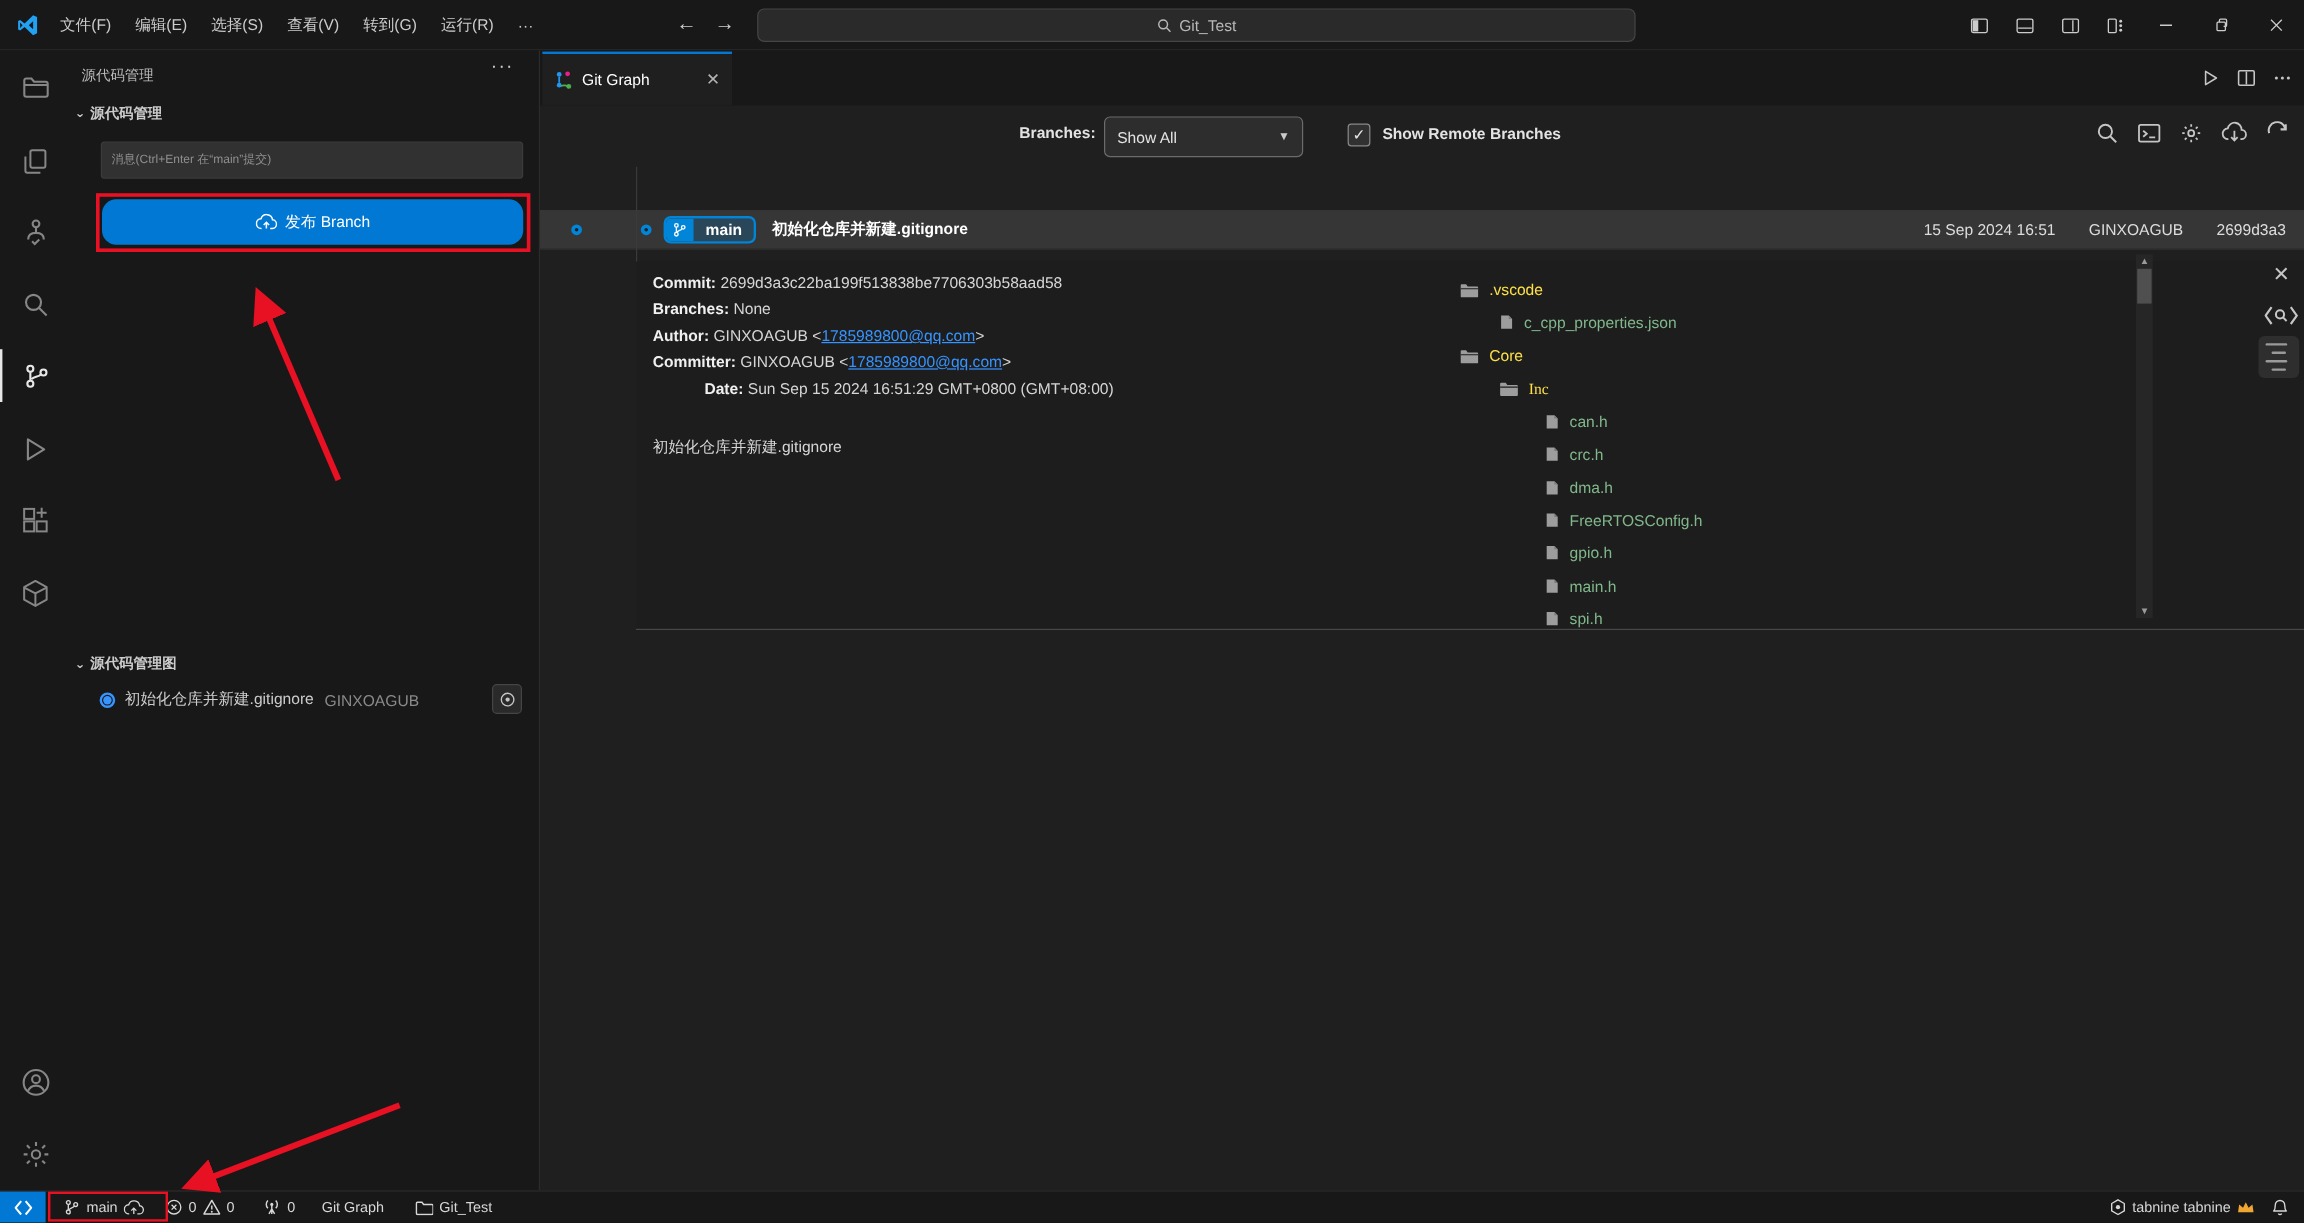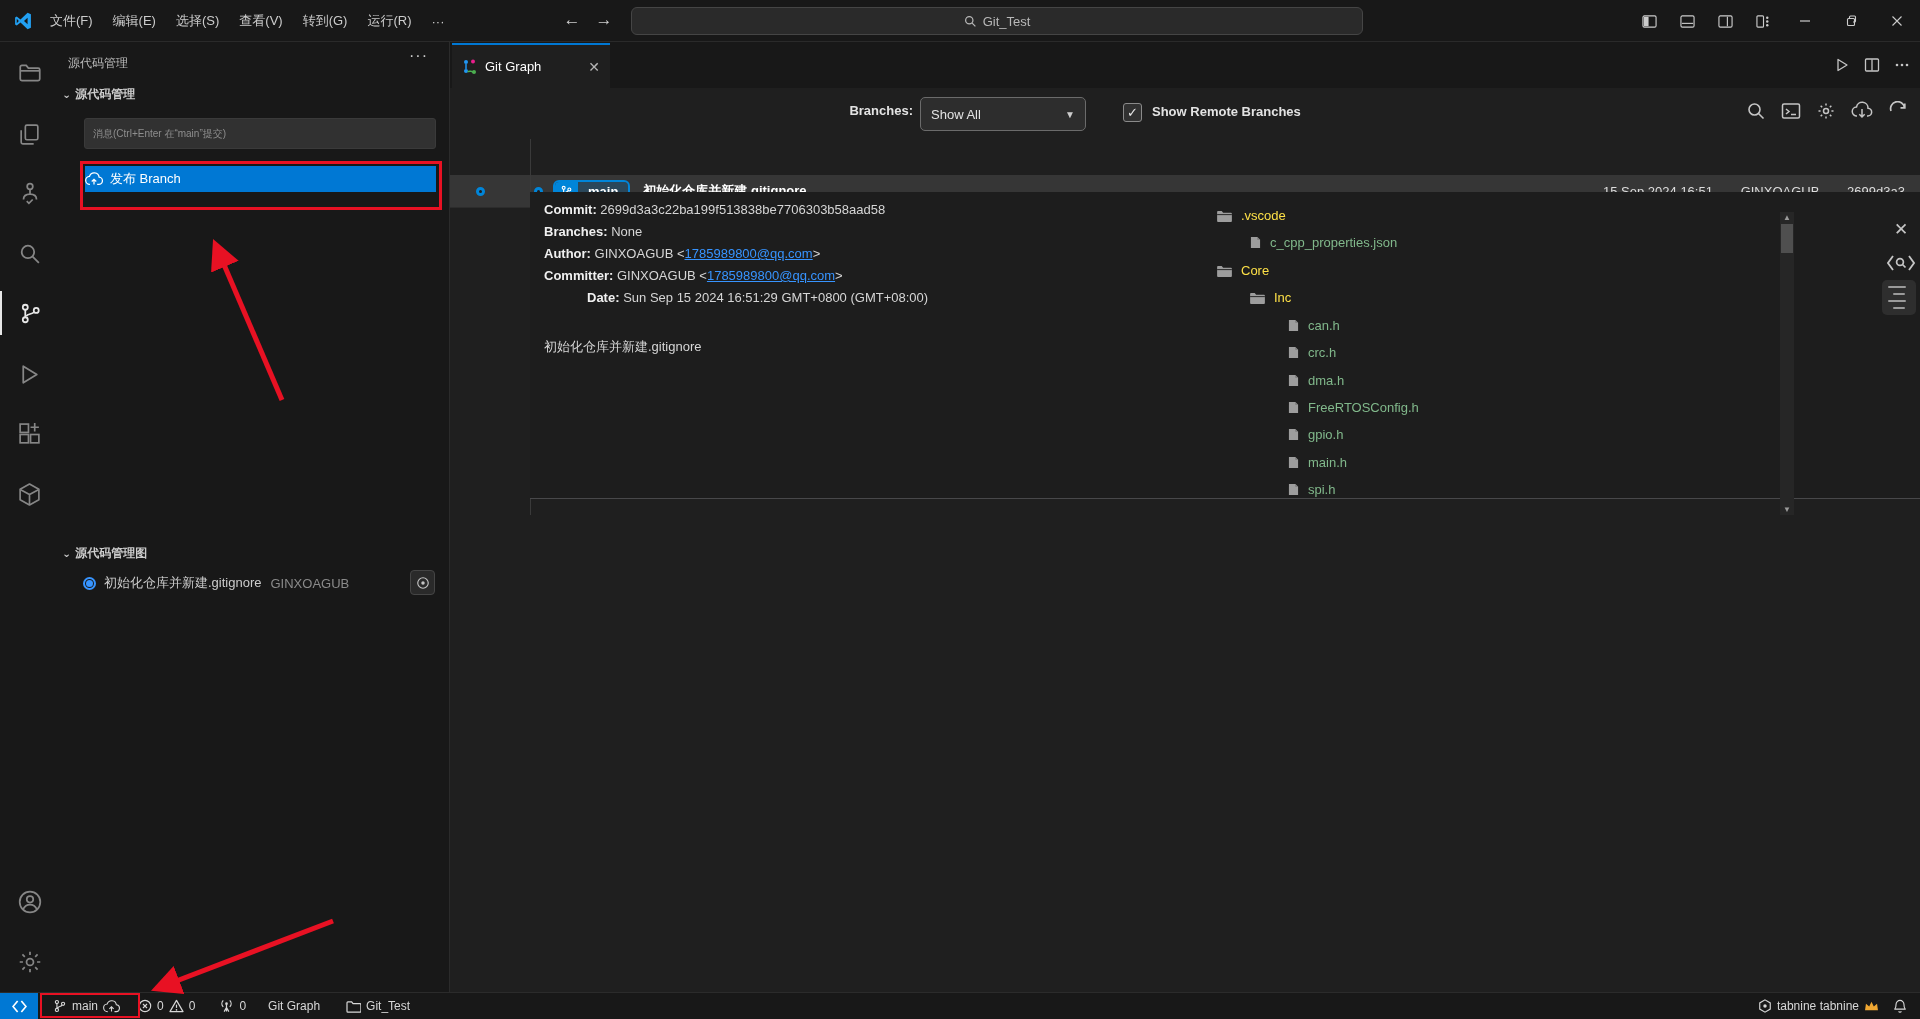--- a/index.html
+++ b/index.html
@@ -25,22 +25,22 @@
   
   .sidebar{position:absolute;left:59px;top:42px;width:391px;height:950px;background:#181818;border-right:1px solid #2b2b2b;}
   .sb-title{position:absolute;left:9px;top:13px;font-size:12px;color:#bbbbbb;}
   .sb-more{position:absolute;left:350px;top:5px;font-size:16px;color:#cccccc;letter-spacing:1px;}
   .sb-section{position:absolute;left:3px;display:flex;align-items:center;gap:4px;font-weight:bold;font-size:12px;color:#cccccc;}
   .chev{font-size:11px;color:#cccccc;transform:scaleY(.9);}
   .sb-input{position:absolute;left:25px;top:76px;width:352px;height:31px;background:#313131;border:1px solid #3a3a3a;
             border-radius:3px;color:#cccccc;padding:0 8px;font-size:10px;font-family:inherit;}
   .sb-input::placeholder{color:#8f8f8f;}
   .annot-box{position:absolute;border:3px solid #e81123;z-index:40;pointer-events:none;}
-  .publish-btn{position:absolute;left:26px;top:124px;width:351px;height:26px;background:#0078d4;border:none;border-radius:0;
-               color:#ffffff;font-size:13px;display:flex;align-items:center;justify-content:flex-start;gap:7px;cursor:pointer;font-family:inherit;}
+  .publish-btn{position:absolute;left:26px;top:124px;width:351px;height:38px;background:#0078d4;border:none;border-radius:12px;
+               color:#ffffff;font-size:13px;display:flex;align-items:center;justify-content:center;gap:7px;cursor:pointer;font-family:inherit;}
   .scm-item{position:absolute;left:0;top:528px;width:391px;height:26px;display:flex;align-items:center;}
   .scm-dot{margin-left:24px;width:13px;height:13px;border-radius:50%;border:2px solid #3794ff;display:flex;align-items:center;justify-content:center;}
   .scm-dot i{width:7px;height:7px;border-radius:50%;background:#3794ff;}
   .scm-msg{margin-left:8px;color:#cccccc;}
   .scm-author{margin-left:9px;color:#8a8a8a;}
   .scm-goto{position:absolute;left:351px;top:0px;width:25px;height:25px;border:1px solid #454545;border-radius:4px;
             background:#2a2a2a;display:flex;align-items:center;justify-content:center;color:#c5c5c5;}
   
   .editor{position:absolute;left:450px;top:42px;width:1470px;height:950px;background:#1f1f1f;}
   .tabbar{position:absolute;left:0;top:0;width:1470px;height:46px;background:#181818;}
@@ -65,21 +65,21 @@
   .gg-th:last-child{border-right:none;}
   .gg-row{position:absolute;left:0;top:87px;width:1470px;height:33px;background:#363636;border-bottom:1px solid #2c2c2c;display:flex;align-items:center;color:#dddddd;}
   .ring{width:9px;height:9px;border-radius:50%;border:3px solid #0085d9;background:#1f1f1f;}
   .chip{display:flex;align-items:stretch;height:23px;border:2px solid #0085d9;border-radius:6px;overflow:hidden;margin-left:10px;}
   .chip-ico{width:23px;background:#0085d9;display:flex;align-items:center;justify-content:center;}
   .chip-label{background:rgba(0,133,217,.22);display:flex;align-items:center;padding:0 10px;font-weight:bold;color:#ffffff;}
   .gg-msg{margin-left:13px;font-weight:bold;color:#ffffff;}
   .cell-date{position:absolute;left:1138px;width:140px;text-align:center;}
   .cell-author{position:absolute;left:1278px;width:104px;text-align:center;}
   .cell-hash{position:absolute;left:1382px;width:88px;text-align:center;}
-  .gg-details{position:absolute;left:80px;top:104px;width:1390px;height:307px;background:#1d1d1d;border-bottom:1px solid #48484a;}
+  .gg-details{position:absolute;left:80px;top:130px;width:1390px;height:307px;background:#1d1d1d;border-bottom:1px solid #48484a;}
   .col-div{position:absolute;left:80px;top:51px;width:1px;height:376px;background:#3a3a3a;}
   .d-line{position:absolute;left:14px;white-space:nowrap;color:#d6d6d6;}
   .d-line b{color:#f0f0f0;}
   .d-link{color:#3794ff;text-decoration:underline;}
   .tree-row{position:absolute;display:flex;align-items:center;gap:9px;height:27px;}
   .t-name{color:#fde047;}
   .t-file .t-name{color:#81b88b;}
   .lvl0{left:687px;} .lvl1{left:720px;} .lvl2{left:758px;}
   .d-scroll{position:absolute;left:1330px;top:124px;width:14px;height:303px;background:#262626;}
   .d-thumb{position:absolute;left:1px;top:12px;width:12px;height:29px;background:#4f4f4f;}
@@ -381,21 +381,21 @@
             </svg>
             <span class="t-name">c_cpp_properties.json</span>
           </div>
         <div class="tree-row lvl0" style="top:65px;">
             <svg width="15" height="12" viewBox="0 0 16 13">
               <path d="M0 2a1 1 0 011-1h4l1.5 2H15a1 1 0 011 1v8a1 1 0 01-1 1H1a1 1 0 01-1-1V2z" fill="#9d9d9d"></path>
               <path d="M0 5h16" stroke="#1d1d1d" stroke-width="1"></path>
             </svg>
             <span class="t-name">Core</span>
           </div>
-        <div class="tree-row lvl1" style="top:92px;">
+        <div class="tree-row lvl1" style="top:92px;font-family:Liberation Serif, serif;">
             <svg width="15" height="12" viewBox="0 0 16 13">
               <path d="M0 2a1 1 0 011-1h4l1.5 2H15a1 1 0 011 1v8a1 1 0 01-1 1H1a1 1 0 01-1-1V2z" fill="#9d9d9d"></path>
               <path d="M0 5h16" stroke="#1d1d1d" stroke-width="1"></path>
             </svg>
             <span class="t-name">Inc</span>
           </div>
         <div class="tree-row lvl2 t-file" style="top:120px;">
             <svg width="11" height="13" viewBox="0 0 12 14">
               <path d="M1 1h7l3 3v9H1V1z" fill="#9d9d9d"></path>
               <path d="M8 1v3h3" fill="#7a7a7a"></path>

